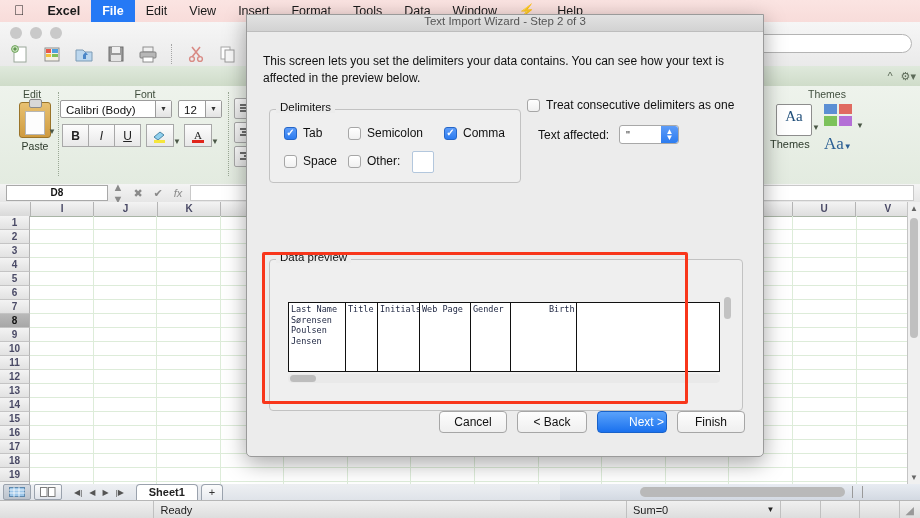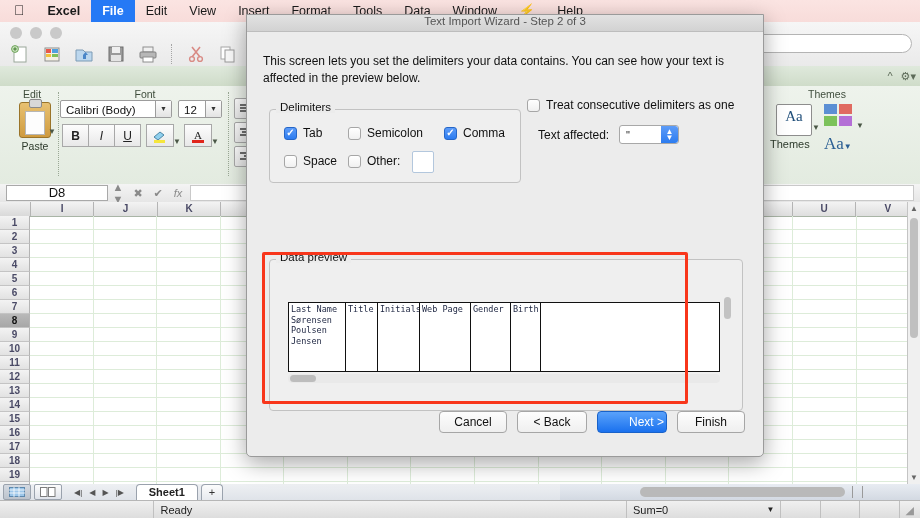--- a/index.html
+++ b/index.html
@@ -137,22 +137,22 @@
     display:grid;grid-template-columns:13px 13px;grid-template-rows:10px 10px;gap:2px;}
 
   
   #formulabar{
     left:0;top:162px;width:920px;height:18px;
     background:linear-gradient(to bottom,#f4f4f4,#e6e6e6);
     border-bottom:1px solid #b9b9b9;display:flex;align-items:center;
   }
   #namebox{
     width:100px;height:14px;margin-left:6px;background:#fff;
-    border:1px solid #a9a9a9;font-size:13px;line-height:14px;
-    text-align:center;color:#111;font-weight:normal;
+    border:1px solid #a9a9a9;font-size:10px;line-height:14px;
+    text-align:center;color:#111;font-weight:bold;
   }
   .fbico{width:20px;text-align:center;font-size:11px;color:#8a8a8a;}
   #fbinput{flex:1;height:14px;margin:0 6px 0 2px;background:#fff;border:1px solid #c9c9c9;}
 
   
   #gridwrap{left:0;top:180px;width:920px;height:282px;background:#fff;overflow:hidden;}
   #colheader{position:absolute;left:0;top:0;height:14px;width:920px;
     background:linear-gradient(to bottom,#f3f3f3,#dedede);border-bottom:1px solid #a9b5a6;display:flex;}
   .corner{width:30px;height:14px;border-right:1px solid #b4b4b4;background:linear-gradient(to bottom,#f0f0f0,#d9d9d9);}
   .colh{height:14px;border-right:1px solid #b4b4b4;font-size:10px;line-height:14px;
@@ -978,21 +978,21 @@
             <div>&nbsp;</div>
             <div>&nbsp;</div>
             <div>&nbsp;</div>
           </div>
           <div class="pcol" style="width: 40px; min-width: 40px;">
             <div>Gender</div>
             <div>&nbsp;</div>
             <div>&nbsp;</div>
             <div>&nbsp;</div>
           </div>
-          <div class="pcol" style="width: 30px; min-width: 30px;">
+          <div class="pcol" style="width: 30px; min-width: 30px; margin-left: 36px;">
             <div>Birth</div>
             <div>&nbsp;</div>
             <div>&nbsp;</div>
             <div>&nbsp;</div>
           </div>
         </div>
       <div id="pvthumb"></div>
       <div id="phscroll">
         <div id="phthumb"></div>
       </div>

